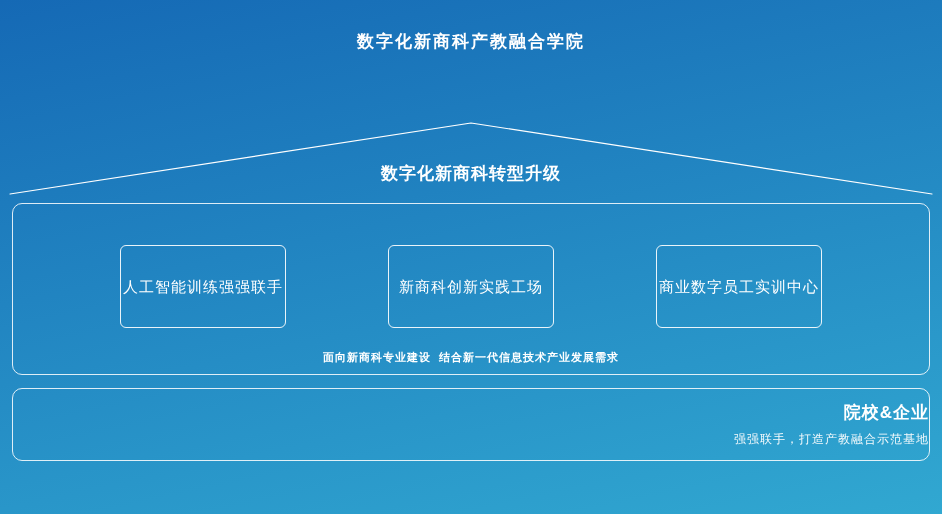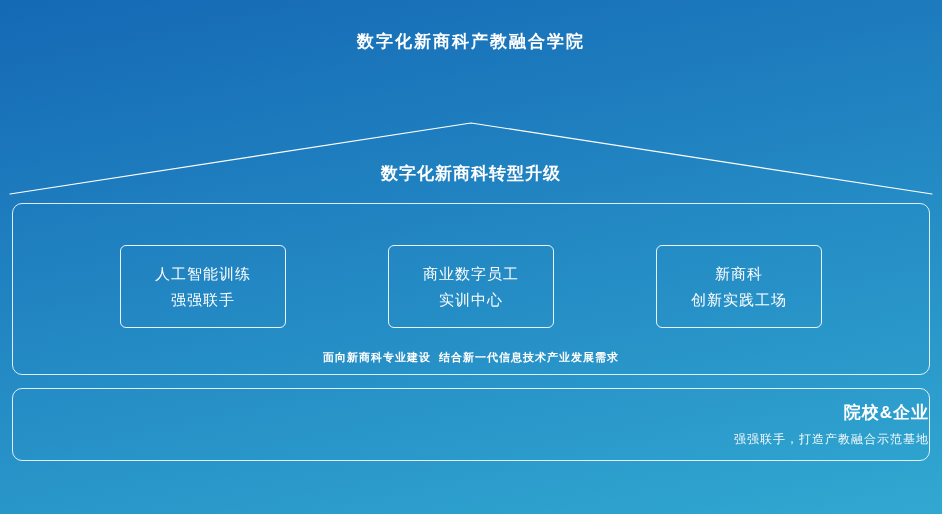--- a/index.html
+++ b/index.html
@@ -52,21 +52,21 @@
     justify-content: center;
     gap: 102px;
     width: 100%;
   }
   .center-box {
     width: 166px;
     height: 83px;
     border: 1px solid rgba(255,255,255,0.9);
     border-radius: 6px;
     display: flex;
-    flex-direction: column;
+    flex-direction: row;
     align-items: center;
     justify-content: center;
     font-size: 15px;
     line-height: 26px;
     letter-spacing: 1px;
     text-align: center;
   }
   .main-caption {
     margin-top: 22px;
     font-size: 11px;
@@ -111,26 +111,26 @@
   <div class="roof-label">数字化新商科转型升级</div>
 </div>
 
 <div class="main-panel">
   <div class="boxes-row">
     <div class="center-box">
       <span>人工智能训练</span>
       <span>强强联手</span>
     </div>
     <div class="center-box">
+      <span>新商科</span>
+      <span>创新实践工场</span>
+    </div>
+    <div class="center-box">
       <span>商业数字员工</span>
       <span>实训中心</span>
-    </div>
-    <div class="center-box">
-      <span>新商科</span>
-      <span>创新实践工场</span>
     </div>
   </div>
   <div class="main-caption">面向新商科专业建设  结合新一代信息技术产业发展需求</div>
 </div>
 
 <div class="bottom-panel">
   <div class="bottom-title">院校&amp;企业</div>
   <div class="bottom-subtitle">强强联手，打造产教融合示范基地</div>
 </div>
 

